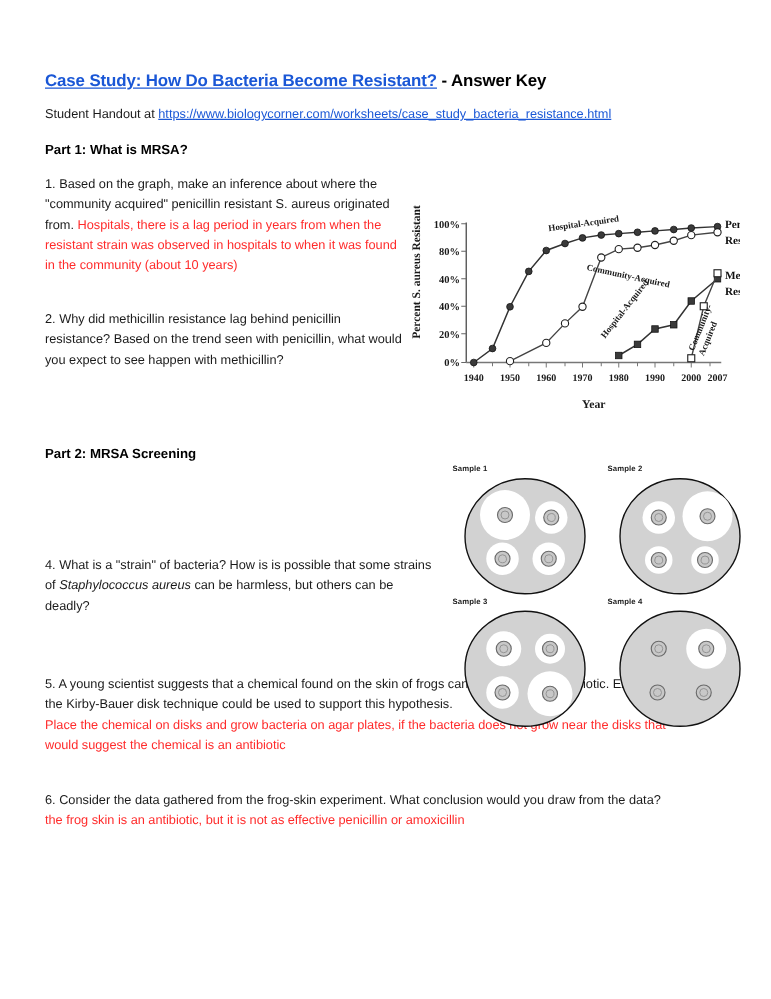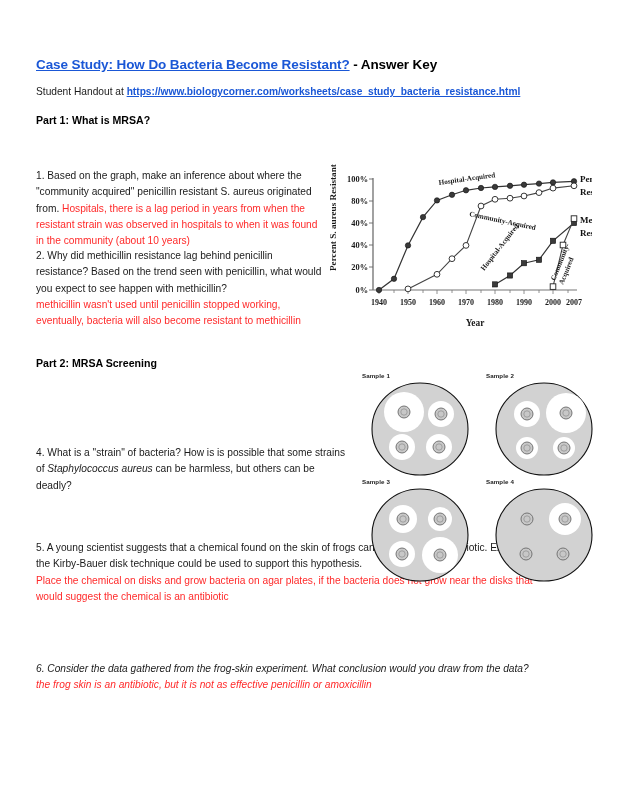--- a/index.html
+++ b/index.html
@@ -40,46 +40,45 @@
     position: absolute;
     left: 36px;
     top: 86px;
     font-size: 10.2px;
     color: #1a1a1a;
     white-space: nowrap;
   }
   .handout-line .url {
     color: #1a57d6;
     text-decoration: underline;
-    font-weight: bold;
   }
   .part-head {
     position: absolute;
     font-size: 10.6px;
     font-weight: bold;
     color: #000;
   }
   #part1-head { left: 36px; top: 114px; text-align: center; }
   #part2-head { left: 36px; top: 357px; text-align: right; }
 
   .qblock {
     position: absolute;
     font-size: 10.2px;
     line-height: 16.3px;
     color: #1a1a1a;
   }
   .ans { color: #ff2a2a; }
   em { font-style: italic; }
 
-  #q1 { left: 36px; top: 140px; width: 290px; margin-top: 28px; }
+  #q1 { left: 36px; top: 140px; width: 290px; }
   #q2 { left: 36px; top: 248px; width: 290px; }
   #q3 { left: 36px; top: 385px; width: 300px; }
   #q4 { left: 36px; top: 445px; width: 310px; }
   #q5 { left: 36px; top: 540px; width: 510px; }
-  #q6 { left: 36px; top: 661px; width: 540px; font-style: italic; }
+  #q6 { left: 36px; top: 633px; width: 540px; }
 
   
   .chart-wrap {
     position: absolute;
     left: 327px;
     top: 163px;
     width: 265px;
     height: 170px;
   }
   .chart-wrap svg { display: block; }
@@ -136,21 +135,20 @@
   </div>
 
   <div class="part-head" id="part1-head">Part 1: What is MRSA?</div>
 
   <div class="qblock" id="q1">
     <span>1. Based on the graph, make an inference about where the "community acquired" penicillin resistant S. aureus originated from. </span><span class="ans">Hospitals, there is a lag period in years from when the resistant strain was observed in hospitals to when it was found in the community (about 10 years)</span>
   </div>
 
   <div class="qblock" id="q2">
     <span>2. Why did methicillin resistance lag behind penicillin resistance? Based on the trend seen with penicillin, what would you expect to see happen with methicillin?</span><br>
-    <span class="ans">methicillin wasn't used until penicillin stopped working, eventually, bacteria will also become resistant to methicillin</span>
   </div>
 
   <div class="chart-wrap">
     <svg width="265" height="170" viewBox="0 0 265 170">
 
       <text x="9" y="108" transform="rotate(-90 9 108)" font-family="'Liberation Serif', serif" font-size="9.2" font-weight="bold" fill="#1a1a1a">Percent S. aureus Resistant</text>
 
       <g font-family="'Liberation Serif', serif" font-size="8.4" font-weight="bold" fill="#1a1a1a" text-anchor="end">
         <text x="41" y="19">100%</text>
         <text x="41" y="41">80%</text>

